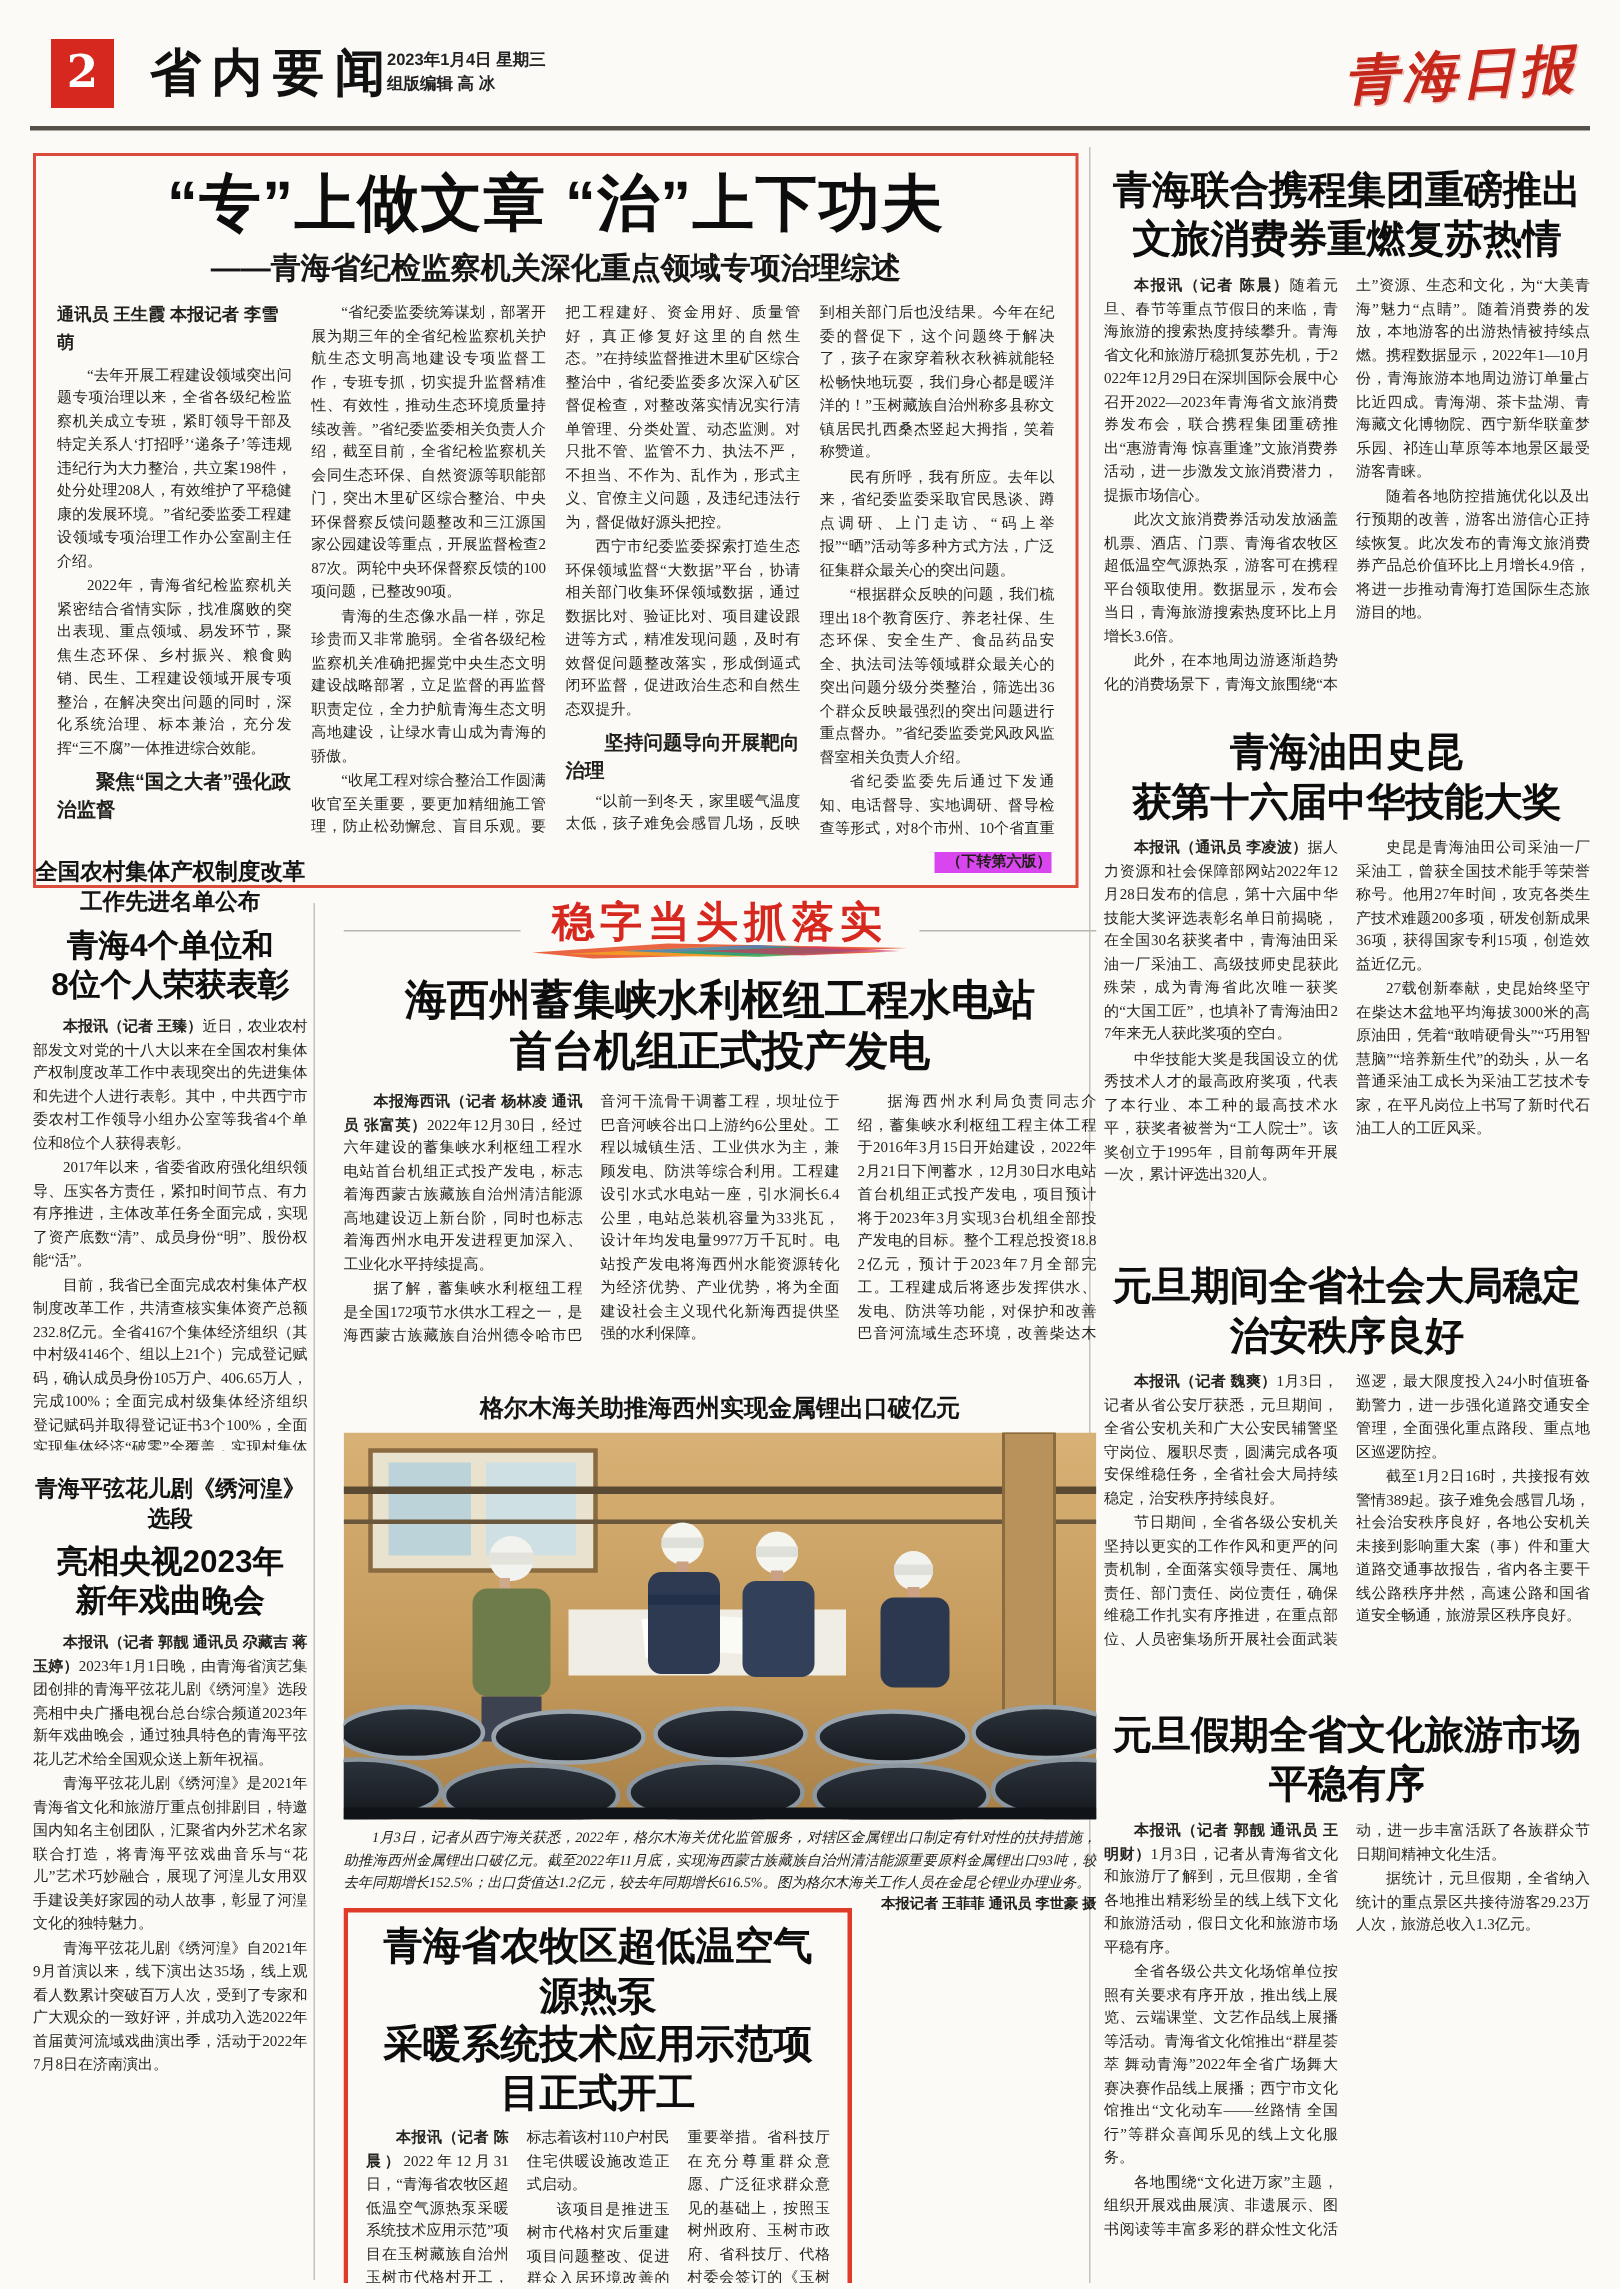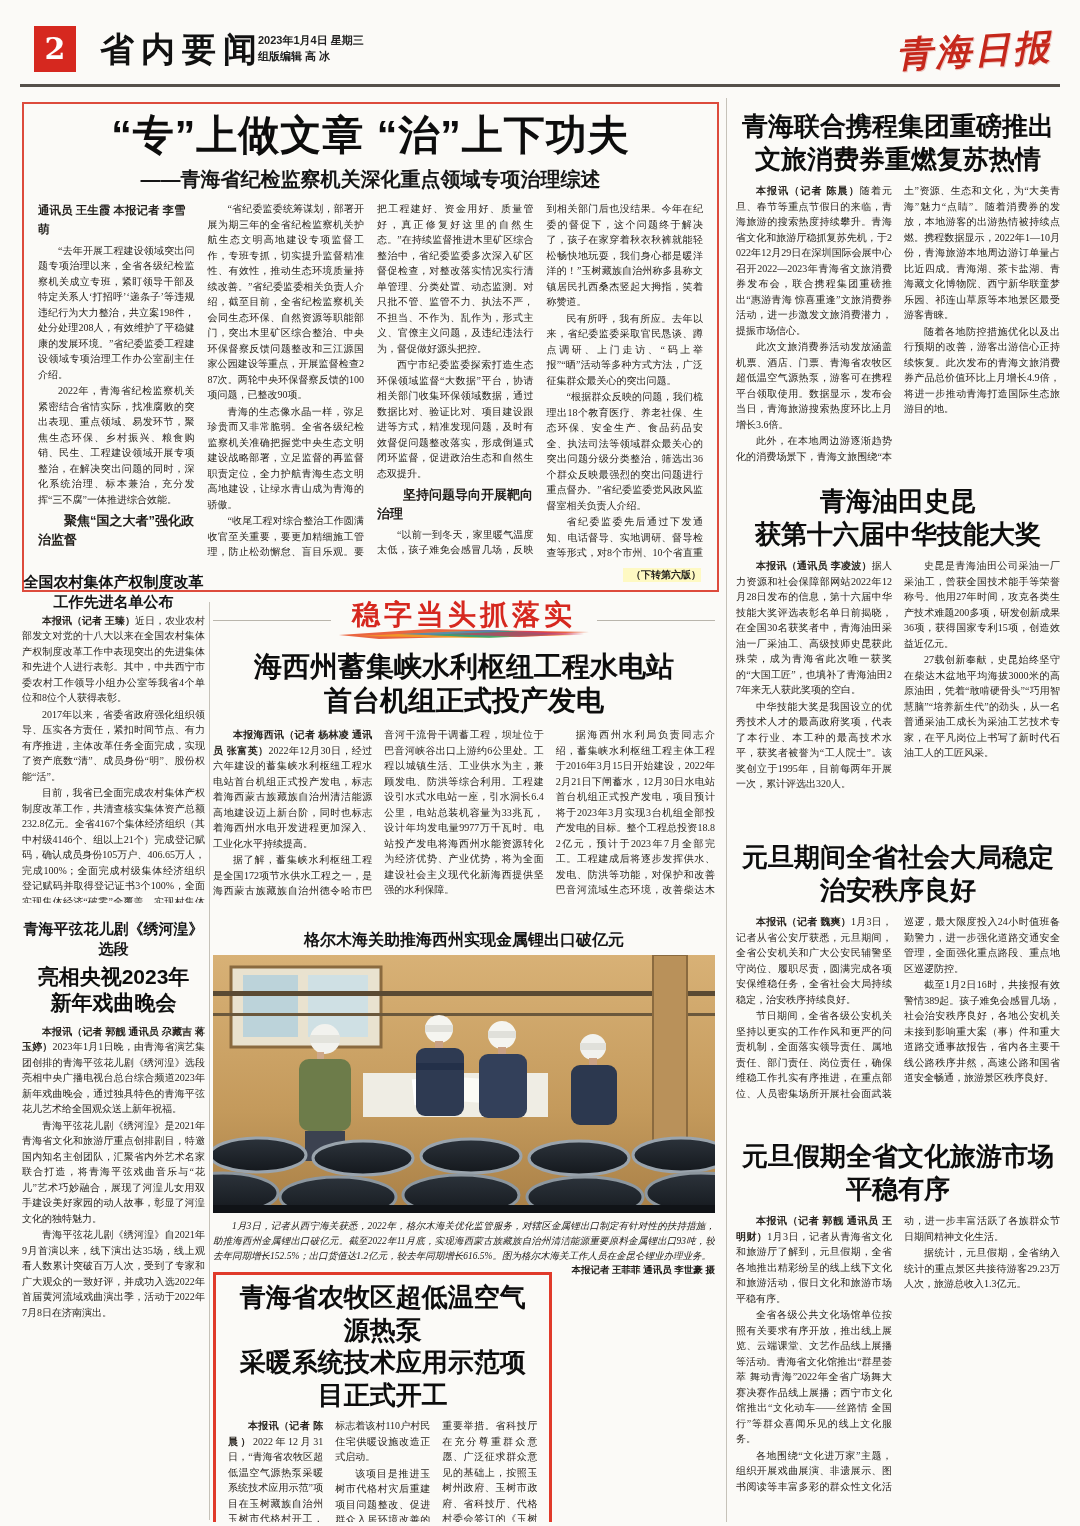--- a/index.html
+++ b/index.html
@@ -21,33 +21,33 @@
   .flow-by{font:700 11.5px/1.6 "Liberation Sans",sans-serif;margin:0 0 5px 0;text-align:left;}
   .flow-h{font:700 13px/1.45 "Liberation Sans","DejaVu Sans",sans-serif;margin:5px 0 3px 0;text-indent:2em;
           word-break:break-all;}
   .jump{font:700 10px/14px "Liberation Sans",sans-serif;text-align:right;}
   
   .lead-box{position:absolute;left:22px;top:102px;width:697px;height:490px;border:2px solid #dd4b3c;
             box-sizing:border-box;padding:8px 14px;overflow:hidden;}
   .lead-hl{font:900 41px/1.15 "Liberation Sans","DejaVu Sans",sans-serif;text-align:center;letter-spacing:1px;color:#0d0d0d;}
   .lead-sub{font:700 20px/1.3 "Liberation Sans",sans-serif;text-align:center;margin-top:7px;color:#161616;}
   .lead-body{margin-top:9px;height:368px;column-count:4;column-gap:13px;column-fill:auto;overflow:hidden;}
-  .lead-jump{position:absolute;right:16px;bottom:8px;background:#fef9c3;padding-left:8px;}
+  .lead-jump{position:absolute;right:16px;bottom:8px;background:#d946ef;padding-left:8px;}
   
   .vdiv{position:absolute;width:1px;background:#c6c2b9;}
   
   .leftcol{position:absolute;left:22px;top:572px;width:183px;height:916px;overflow:hidden;}
   .kicker{font:700 15px/1.35 "Liberation Sans",sans-serif;text-align:center;color:#141414;}
   .lhead{font:900 21px/1.25 "Liberation Sans","DejaVu Sans",sans-serif;text-align:center;margin:5px 0 7px 0;color:#0e0e0e;}
   .lbody{overflow:hidden;}
   .left-art-a .lbody{height:290px;}
   .left-art-b{margin-top:16px;}
   .left-art-b .lbody{height:318px;}
   
-  .middle{position:absolute;left:213px;top:600px;width:502px;height:922px;overflow:hidden;}
+  .middle{position:absolute;left:229px;top:600px;width:502px;height:922px;overflow:hidden;}
   .banner-row{position:relative;height:44px;text-align:center;}
   .banner-row .hline{position:absolute;top:20px;width:118px;height:1px;background:#b9b5ac;}
   .banner-row .hline.l{left:0;} .banner-row .hline.r{right:0;}
   .banner-chip{display:inline-block;position:relative;padding:0 10px;}
   .banner-text{font:900 28px/30px "Liberation Sans","DejaVu Sans",sans-serif;color:#d6281f;letter-spacing:4px;}
   .banner-stroke{display:block;margin:-4px auto 0;}
   .mid-hl{font:900 28px/1.22 "Liberation Sans","DejaVu Sans",sans-serif;text-align:center;margin-top:6px;color:#0d0d0d;}
   .mid-body{margin-top:9px;height:184px;column-count:3;column-gap:12px;column-fill:auto;overflow:hidden;}
   .photo-title{font:700 16px/22px "Liberation Sans",sans-serif;text-align:center;margin-top:18px;color:#141414;}
   .photo-wrap{margin-top:4px;width:502px;height:258px;}
@@ -104,20 +104,24 @@
       </div>
     <div class="jump lead-jump">（下转第六版）</div>
   </section>
 
   <div class="vdiv" style="left:209px;top:602px;height:918px;"></div>
   <div class="vdiv" style="left:726px;top:98px;height:1424px;"></div>
 
   <div class="leftcol">
     <article class="left-art-a">
       <div class="kicker">全国农村集体产权制度改革工作先进名单公布</div>
+      <div class="lhead">
+        <div>青海4个单位和</div>
+        <div>8位个人荣获表彰</div>
+      </div>
       <div class="lbody">
           <p class="bp"><b class="inby">本报讯（记者 王臻）</b>近日，农业农村部发文对党的十八大以来在全国农村集体产权制度改革工作中表现突出的先进集体和先进个人进行表彰。其中，中共西宁市委农村工作领导小组办公室等我省4个单位和8位个人获得表彰。</p>
           <p class="bp">2017年以来，省委省政府强化组织领导、压实各方责任，紧扣时间节点、有力有序推进，主体改革任务全面完成，实现了资产底数“清”、成员身份“明”、股份权能“活”。</p>
           <p class="bp">目前，我省已全面完成农村集体产权制度改革工作，共清查核实集体资产总额232.8亿元。全省4167个集体经济组织（其中村级4146个、组以上21个）完成登记赋码，确认成员身份105万户、406.65万人，完成100%；全面完成村级集体经济组织登记赋码并取得登记证书3个100%，全面实现集体经济“破零”全覆盖，实现村集体经济从无到有的历史性跨越。</p>
         </div>
     </article>
     <article class="left-art-b">
       <div class="kicker">青海平弦花儿剧《绣河湟》选段</div>
       <div class="lhead">
         <div>亮相央视2023年</div>

